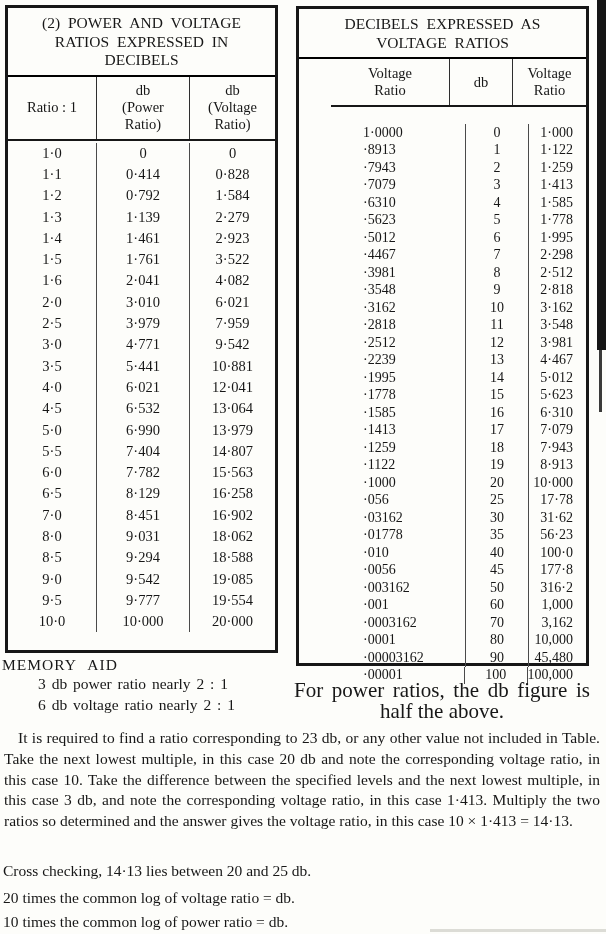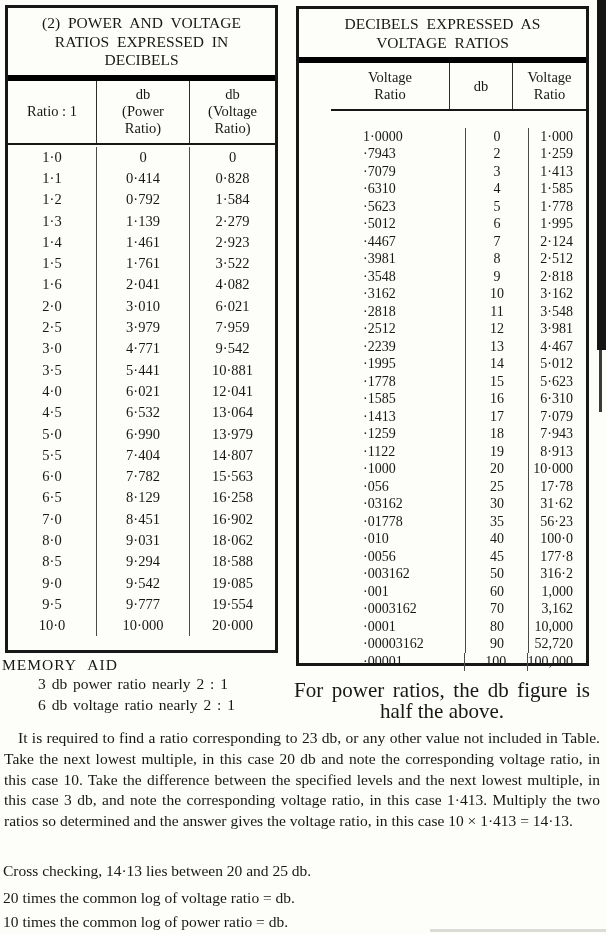--- a/index.html
+++ b/index.html
@@ -24,21 +24,21 @@
   .tbl.right { left: 296px; top: 6px; width: 293px; height: 660px; }
 
   .tbl-title {
     white-space: pre-line;
     text-align: center;
     font-size: 15.5px;
     line-height: 18.5px;
     padding-top: 6px;
     padding-bottom: 5px;
     word-spacing: 4px;
-    border-bottom: 6px solid #000000;
+    border-bottom: 2px solid #000000;
   }
 
   .thead { display: flex; border-bottom: 2px solid #171717; }
   .th {
     white-space: pre-line;
     text-align: center;
     font-size: 14.5px;
     line-height: 17px;
     display: flex;
     align-items: center;
@@ -251,20 +251,25 @@
       <div class="th c2">Voltage
 Ratio</div>
     </div>
     <div class="tbody">
         <div class="trow">
           <div class="tcell cell-0 c0">1·0000</div>
           <div class="tcell cell-1 c1">0</div>
           <div class="tcell cell-2 c2">1·000</div>
         </div>
         <div class="trow">
+          <div class="tcell cell-0 c0">·8913</div>
+          <div class="tcell cell-1 c1">1</div>
+          <div class="tcell cell-2 c2">1·122</div>
+        </div>
+        <div class="trow">
           <div class="tcell cell-0 c0">·7943</div>
           <div class="tcell cell-1 c1">2</div>
           <div class="tcell cell-2 c2">1·259</div>
         </div>
         <div class="trow">
           <div class="tcell cell-0 c0">·7079</div>
           <div class="tcell cell-1 c1">3</div>
           <div class="tcell cell-2 c2">1·413</div>
         </div>
         <div class="trow">
@@ -278,21 +283,21 @@
           <div class="tcell cell-2 c2">1·778</div>
         </div>
         <div class="trow">
           <div class="tcell cell-0 c0">·5012</div>
           <div class="tcell cell-1 c1">6</div>
           <div class="tcell cell-2 c2">1·995</div>
         </div>
         <div class="trow">
           <div class="tcell cell-0 c0">·4467</div>
           <div class="tcell cell-1 c1">7</div>
-          <div class="tcell cell-2 c2">2·124</div>
+          <div class="tcell cell-2 c2">2·298</div>
         </div>
         <div class="trow">
           <div class="tcell cell-0 c0">·3981</div>
           <div class="tcell cell-1 c1">8</div>
           <div class="tcell cell-2 c2">2·512</div>
         </div>
         <div class="trow">
           <div class="tcell cell-0 c0">·3548</div>
           <div class="tcell cell-1 c1">9</div>
           <div class="tcell cell-2 c2">2·818</div>
@@ -393,21 +398,21 @@
           <div class="tcell cell-2 c2">3,162</div>
         </div>
         <div class="trow">
           <div class="tcell cell-0 c0">·0001</div>
           <div class="tcell cell-1 c1">80</div>
           <div class="tcell cell-2 c2">10,000</div>
         </div>
         <div class="trow">
           <div class="tcell cell-0 c0">·00003162</div>
           <div class="tcell cell-1 c1">90</div>
-          <div class="tcell cell-2 c2">52,720</div>
+          <div class="tcell cell-2 c2">45,480</div>
         </div>
         <div class="trow">
           <div class="tcell cell-0 c0">·00001</div>
           <div class="tcell cell-1 c1">100</div>
           <div class="tcell cell-2 c2">100,000</div>
         </div>
       </div>
   </section>
 
   <div class="memory-aid">

